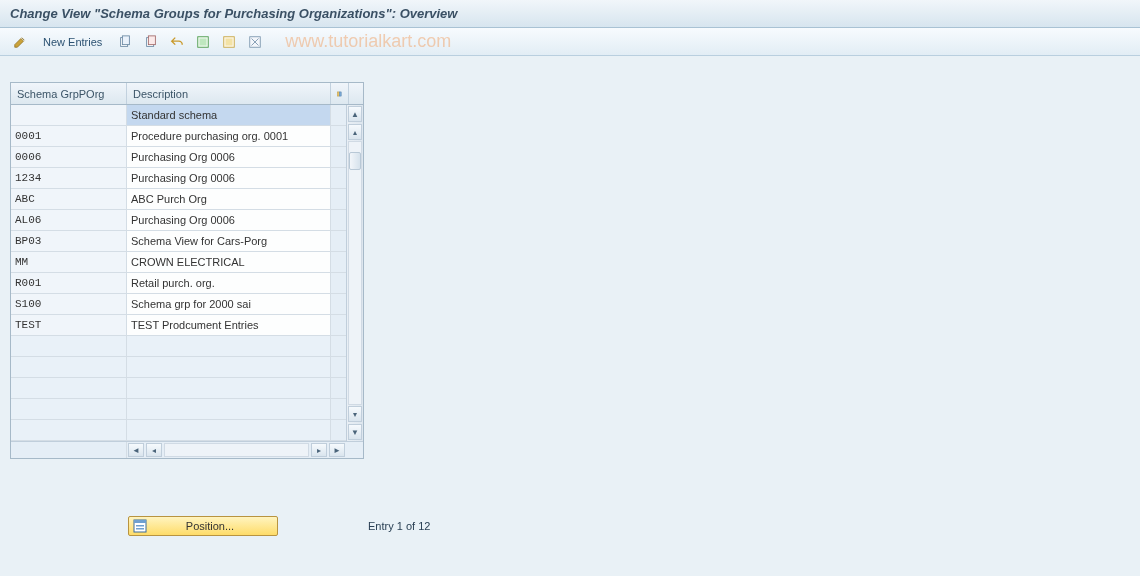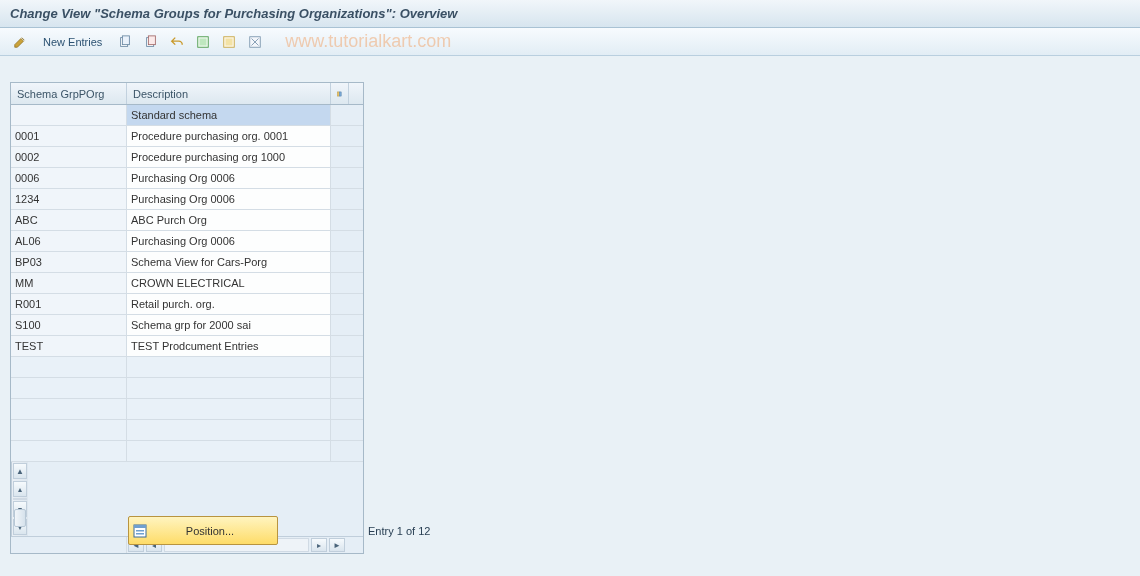--- a/index.html
+++ b/index.html
@@ -91,38 +91,37 @@
       align-items: center;
     }
     .col-schema { width: 116px; }
     .col-desc   { width: 204px; }
     .col-cfg    { width: 18px; display:flex; align-items:center; justify-content:center; background: linear-gradient(to bottom,#f0f5fa,#dde8f0); border-right:none;}
     .col-cfg .icon { width:12px; height:12px; }
 
     .table-body {
       position: relative;
       display: flex;
-      flex-direction: column;
     }
     .rows-area { flex: 1; }
     .row {
       display: flex;
       height: 21px;
       border-bottom: 1px solid #d4dde5;
     }
     .cell {
       border-right: 1px solid #d4dde5;
       padding: 2px 4px;
       background: #fdfefe;
       display: flex;
       align-items: center;
       overflow: hidden;
       white-space: nowrap;
     }
-    .cell.schema { width: 116px; background:#f0f5fa; color:#333; }
+    .cell.schema { width: 116px; background:#f0f5fa; color:#333;font-family:Liberation Mono, monospace; }
     .cell.desc   { width: 204px; }
     .cell.empty  { background: #e9f1f8; }
     .cell.desc.selected { background: #c4d8ef; }
 
     
     .vscroll {
       width: 17px;
       background: linear-gradient(to right,#e9eff5,#dde6ee);
       border-left: 1px solid #c0cedb;
       display:flex;
@@ -176,21 +175,21 @@
       position: absolute;
       top: 460px;
       left: 10px;
       display:flex;
       align-items:center;
       gap: 90px;
     }
     .position-btn {
       margin-left: 118px;
       width: 150px;
-      height: 29px;
+      height: 20px;
       background: linear-gradient(to bottom,#fff4bf,#fedc69);
       border: 1px solid #b89440;
       border-radius: 2px;
       display:flex;
       align-items:center;
       cursor:pointer;
       color:#333;
       padding: 0 4px;
     }
     .position-btn .picon { width:14px;height:14px; }
@@ -269,24 +268,20 @@
       <div class="rows-area" id="rows-area">
           <div class="row">
             <div class="cell schema"></div>
             <div class="cell desc selected">Standard schema</div>
           </div>
           <div class="row">
             <div class="cell schema">0001</div>
             <div class="cell desc">Procedure purchasing org. 0001</div>
           </div>
           <div class="row">
-            <div class="cell schema">0002</div>
-            <div class="cell desc">Procedure purchasing org 1000</div>
-          </div>
-          <div class="row">
             <div class="cell schema">0006</div>
             <div class="cell desc">Purchasing Org 0006</div>
           </div>
           <div class="row">
             <div class="cell schema">1234</div>
             <div class="cell desc">Purchasing Org 0006</div>
           </div>
           <div class="row">
             <div class="cell schema">ABC</div>
             <div class="cell desc">ABC Purch Org</div>

